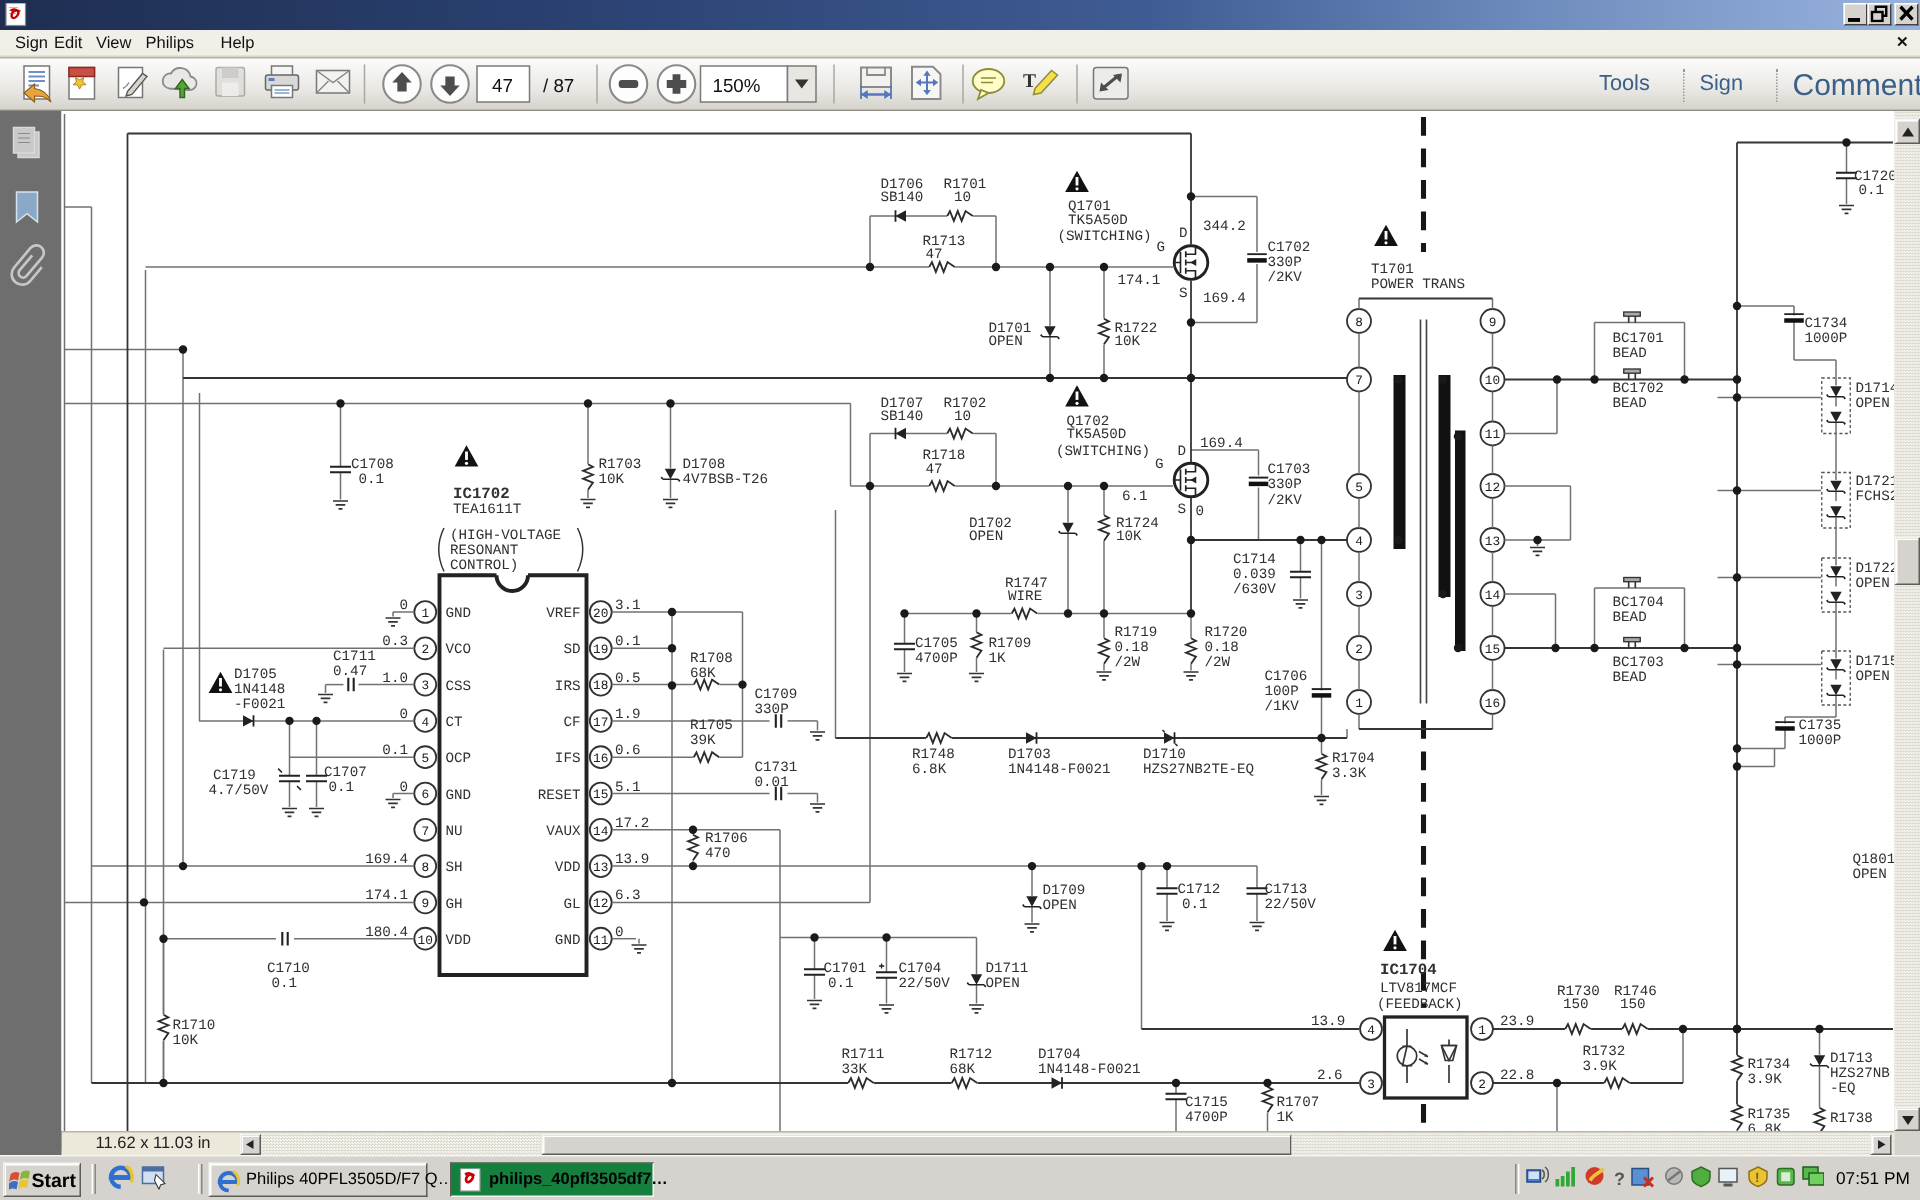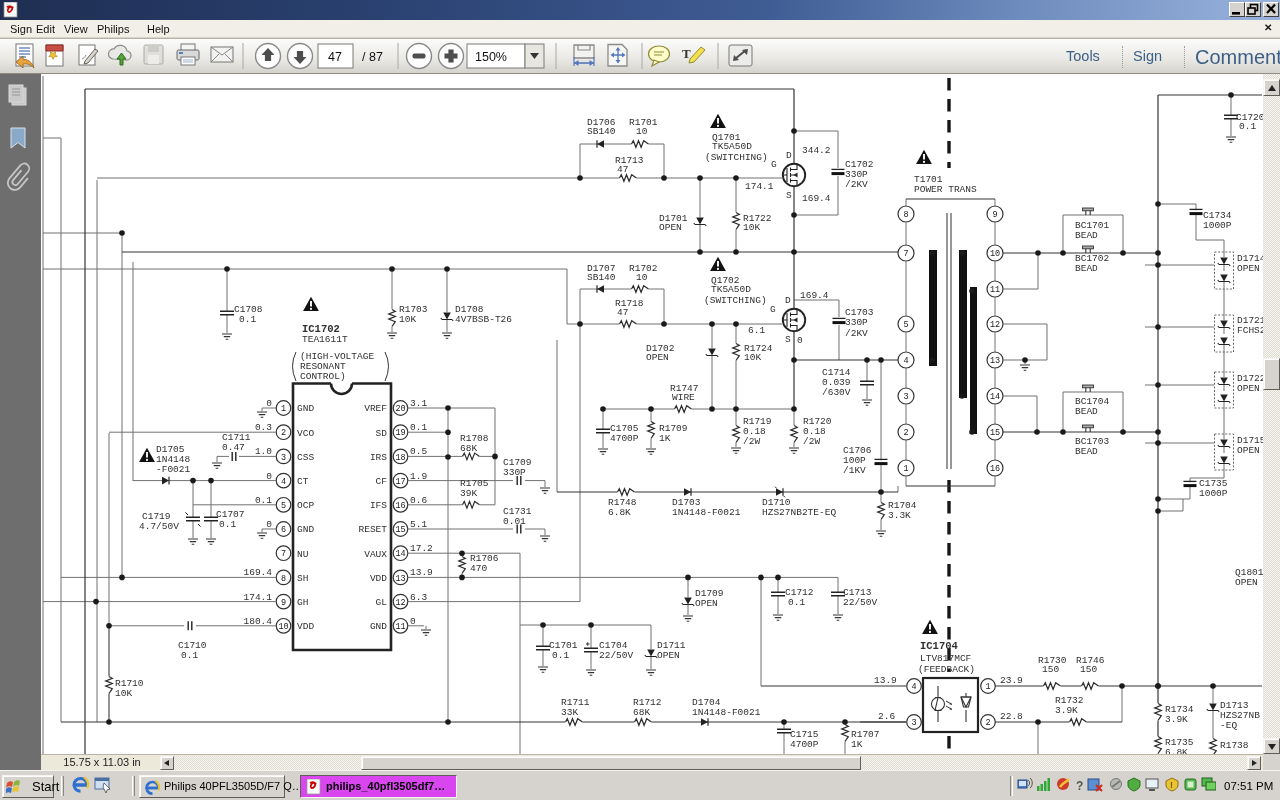--- a/index.html
+++ b/index.html
@@ -970,21 +970,21 @@
 <text x="300" y="359" font-size="9.5" fill="#303030">(HIGH-VOLTAGE</text>
 <text x="300" y="369" font-size="9.5" fill="#303030">RESONANT</text>
 <text x="300" y="379" font-size="9.5" fill="#303030">CONTROL)</text>
 <text x="920" y="649" font-size="10.5" font-weight="bold" fill="#303030">IC1704</text>
 <text x="920" y="661" font-size="9.5" fill="#303030">LTV817MCF</text>
 <text x="918" y="672" font-size="9.5" fill="#303030">(FEEDBACK)</text>
 </g>
 </svg>
   </div>
 <div class="abs" id="statusrow">
- <div class="abs" style="left:2px;top:1px;width:118px;height:14px;font-size:11px;color:#222;text-align:center;padding-top:0px">15.75 x 11.03 in</div>
+ <div class="abs" style="left:2px;top:1px;width:118px;height:14px;font-size:11px;color:#222;text-align:center;padding-top:0px">11.62 x 11.03 in</div>
  <div class="sbtn" style="left:119px;top:1px;width:14px;height:14px"></div>
  <div class="arr" style="left:123px;top:5px;border-right:5px solid #222;border-top:3.5px solid transparent;border-bottom:3.5px solid transparent"></div>
  <div class="abs hatch" style="left:133px;top:1px;width:187px;height:14px"></div>
  <div class="sbtn" style="left:320px;top:1px;width:500px;height:14px"></div>
  <div class="abs hatch" style="left:820px;top:1px;width:386px;height:14px"></div>
  <div class="sbtn" style="left:1206px;top:1px;width:14px;height:14px"></div>
  <div class="arr" style="left:1211px;top:5px;border-left:5px solid #222;border-top:3.5px solid transparent;border-bottom:3.5px solid transparent"></div>
 </div>
 <div class="abs" id="sbcorner"></div>
 <div class="abs" id="vscroll">
@@ -997,21 +997,21 @@
  <div class="sbtn" style="left:0;top:680px;width:17px;height:16px;border:0;box-shadow:none"></div>
 </div>
 <div class="abs" id="taskbar">
  <div class="tbtn" style="left:2px;width:52px">
   <svg class="abs" style="left:3px;top:2px" width="17" height="17">
         <path d="M1 5c2-2 4-2 6-1l-1 5c-2-1-4-1-6 1z" fill="#d94f34"></path>
         <path d="M8 4c2-2 4-2 6-1l-1 5c-2-1-4-1-6 1z" fill="#8cb43c"></path>
         <path d="M0 11c2-2 4-2 6-1l-1 5c-2-1-4-1-6 1z" fill="#3a6fc4"></path>
         <path d="M7 10c2-2 4-2 6-1l-1 5c-2-1-4-1-6 1z" fill="#e8c431"></path>
       </svg>
-  <span style="position:absolute;left:29px;top:3px;font-weight:normal;font-size:13px">Start</span>
+  <span style="position:absolute;left:18px;top:3px;font-weight:bold;font-size:13px">Start</span>
  </div>
  <div class="abs" style="left:61px;top:5px;width:3px;height:20px;border-left:1px solid #fff;border-right:1px solid #8a887f"></div>
  <div class="tico" style="left:71px;top:4px"><svg width="19" height="18">
         <path d="M3 10a6.5 6.5 0 1 1 13 0z" fill="none" stroke="#2e6fd0" stroke-width="3"></path>
         <path d="M3 10h13M9.5 16.2a6.5 6.5 0 0 1-6.3-5" stroke="#2e6fd0" stroke-width="3" fill="none"></path>
         <path d="M13 2.5c4 2 5 7 3.5 10.5" stroke="#e8c431" stroke-width="2.4" fill="none"></path>
       </svg></div>
  <div class="tico" style="left:94px;top:4px"><svg width="18" height="18">
         <rect x="1" y="3" width="14" height="11" fill="#cfe0f0" stroke="#4a6f9f"></rect>
         <rect x="1" y="3" width="14" height="3" fill="#4a6f9f"></rect>
@@ -1019,21 +1019,21 @@
       </svg></div>
  <div class="abs" style="left:132px;top:5px;width:3px;height:20px;border-left:1px solid #fff;border-right:1px solid #8a887f"></div>
  <div class="tbtn" style="left:139px;width:146px">
   <svg class="abs" style="left:4px;top:3px" width="17" height="16">
         <path d="M2.5 9a6 6 0 1 1 12 0z" fill="none" stroke="#2e6fd0" stroke-width="2.7"></path>
         <path d="M2.5 9h12M8.5 14.7a6 6 0 0 1-5.8-4.5" stroke="#2e6fd0" stroke-width="2.7" fill="none"></path>
         <path d="M11.5 2c3.5 2 4.5 6.5 3 9.5" stroke="#e8c431" stroke-width="2.1" fill="none"></path>
       </svg>
   <span style="position:absolute;left:24px;top:4px;white-space:nowrap">Philips 40PFL3505D/F7 Q…</span>
  </div>
- <div class="tbtn" style="left:300px;width:157px;background:#d946ef;border-color:#5f5d57 #f6f5f1 #f6f5f1 #5f5d57;box-shadow:none">
+ <div class="tbtn" style="left:300px;width:136px;background:#15803d;border-color:#5f5d57 #f6f5f1 #f6f5f1 #5f5d57;box-shadow:none">
   <svg class="abs" style="left:5px;top:3px" width="16" height="16">
         <rect x="1" y="0" width="13" height="15" fill="#fff" stroke="#999" stroke-width="0.8"></rect>
         <path d="M4 4c4-2 7 1 4 4c-2 2-4 1-3-2c1-2 4-3 5-1" stroke="#c00" stroke-width="1.8" fill="none"></path>
       </svg>
   <span style="position:absolute;left:25px;top:4px;font-weight:bold;white-space:nowrap">philips_40pfl3505df7…</span>
  </div>
  <div class="abs" style="left:1010px;top:5px;width:3px;height:20px;border-left:1px solid #8a887f;border-right:1px solid #fff"></div>
  <svg class="abs" style="left:1016px;top:6px" width="200" height="18">
   <g transform="translate(2,0)">
         <rect x="0" y="3" width="9" height="8" fill="#4a7fd0" stroke="#23477e"></rect>

